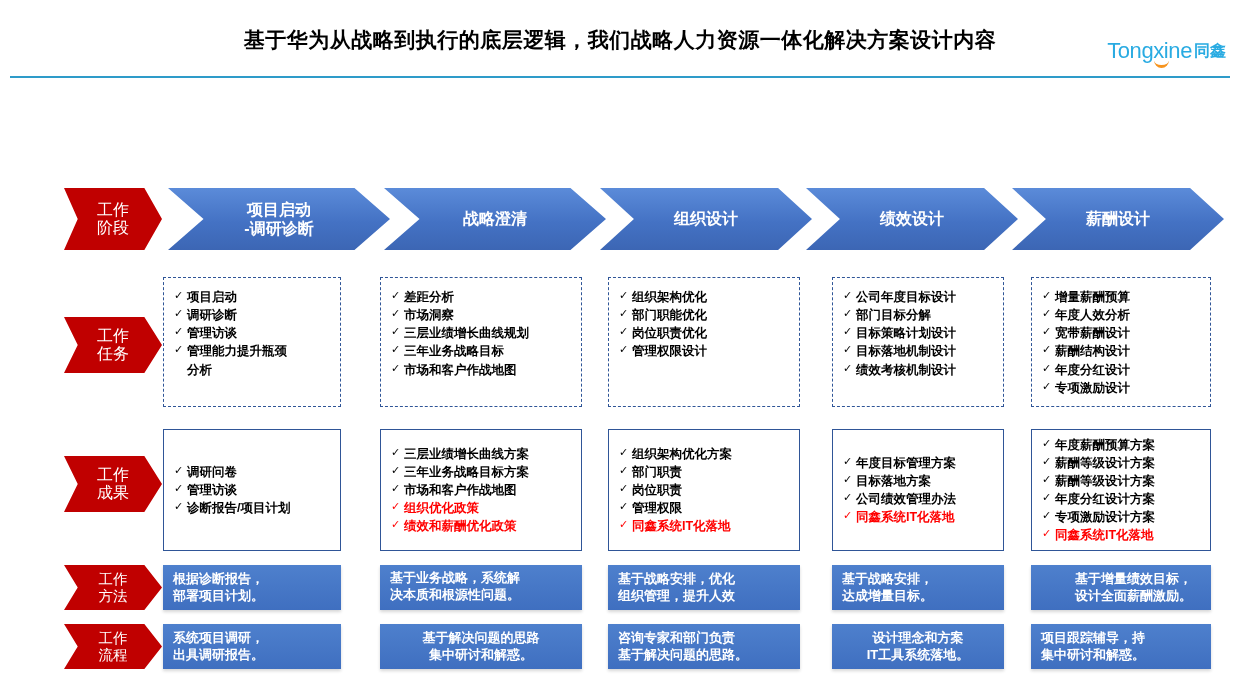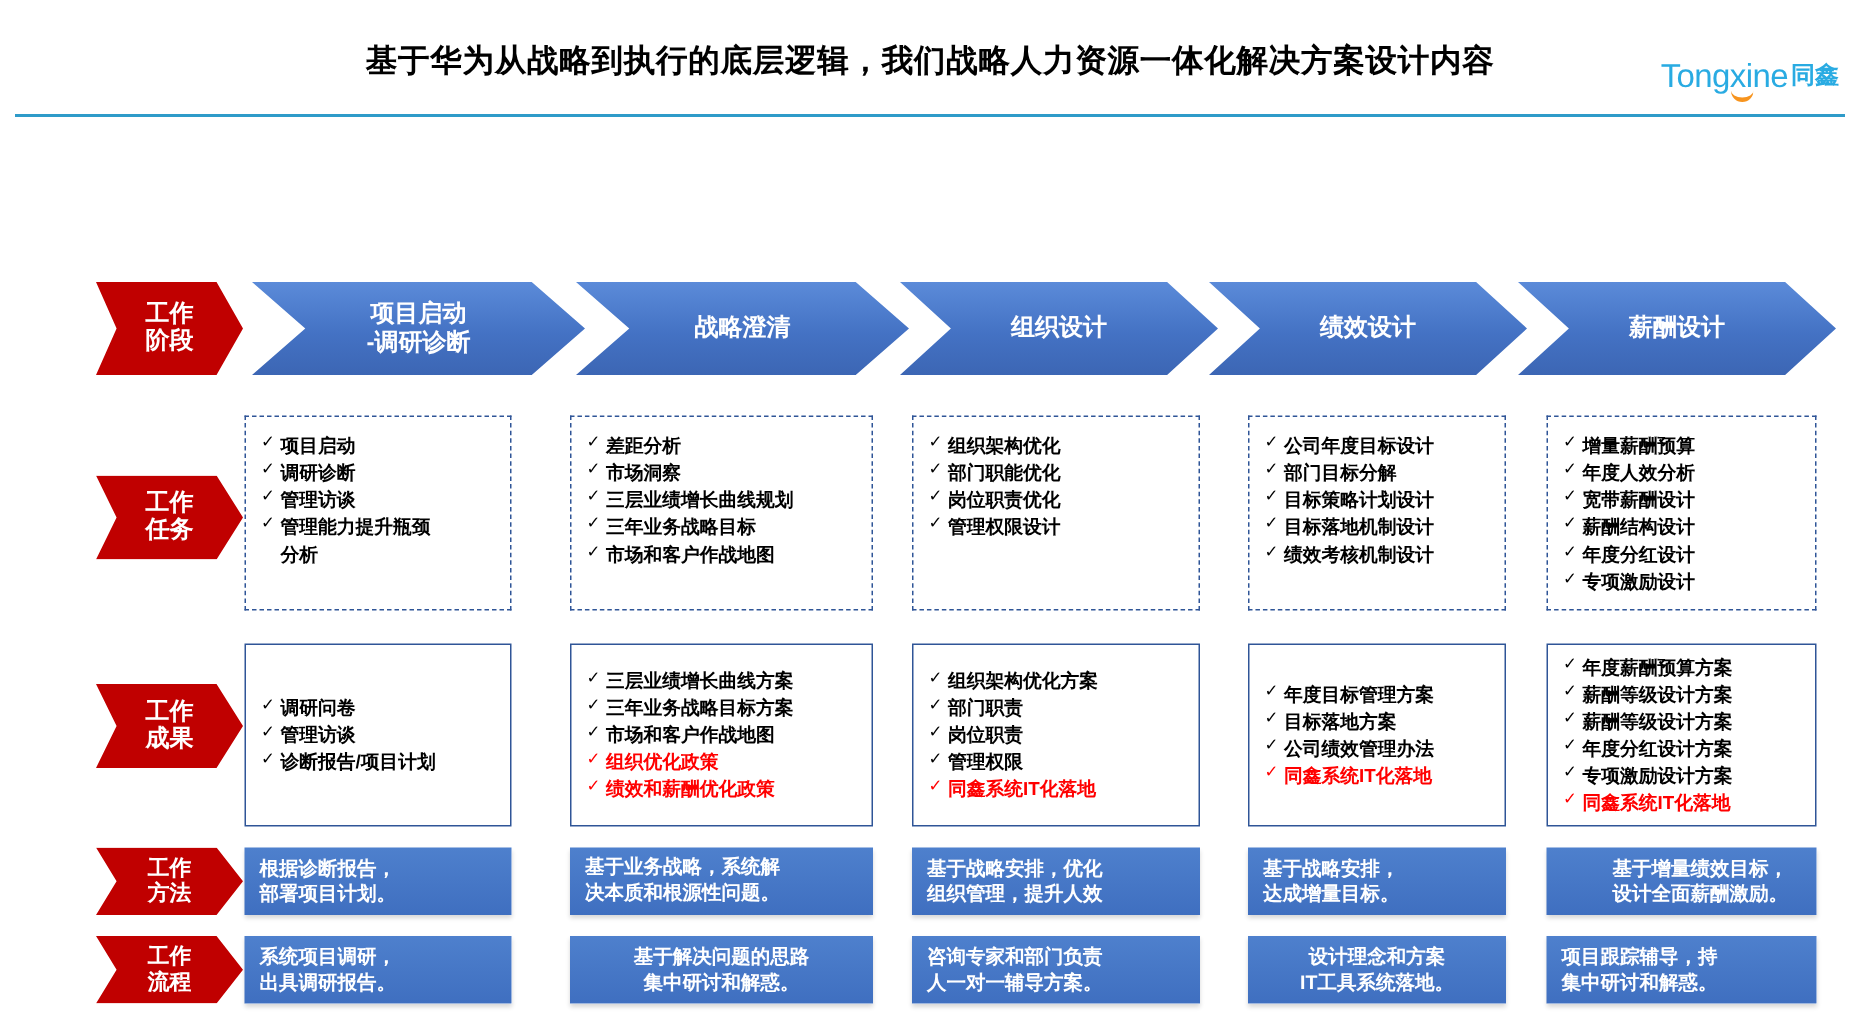--- a/index.html
+++ b/index.html
@@ -55,21 +55,21 @@
   }
 
   
   .board { position: relative; width: 1240px; height: 595px; }
 
   
   .rowlabel {
     position: absolute;
     background: #C00000;
     color: #ffffff;
-    font-weight: bold;
+    font-weight: normal;
     display: flex; flex-direction: column;
     align-items: center; justify-content: center;
     text-align: center;
     line-height: 1.12;
     clip-path: polygon(0 0, 82% 0, 100% 50%, 82% 100%, 0 100%, 14% 50%);
     z-index: 5;
   }
   .rowlabel span { display: block; }
 
   
@@ -409,19 +409,19 @@
   <div class="cell lft" style="left:832px; top:481px; width:172px; height:45px;">基于战略安排，
 达成增量目标。</div>
   <div class="cell lft" style="left:1031px; top:481px; width:180px; height:45px;padding-left:44px;">基于增量绩效目标，
 设计全面薪酬激励。</div>
 
   <div class="cell lft" style="left:163px; top:540px; width:178px; height:45px;">系统项目调研，
 出具调研报告。</div>
   <div class="cell" style="left:380px; top:540px; width:202px; height:45px;">基于解决问题的思路
 集中研讨和解惑。</div>
   <div class="cell lft" style="left:608px; top:540px; width:192px; height:45px;">咨询专家和部门负责
-人一对一辅导方案。</div>
+基于解决问题的思路。</div>
   <div class="cell" style="left:832px; top:540px; width:172px; height:45px;">设计理念和方案
 IT工具系统落地。</div>
   <div class="cell lft" style="left:1031px; top:540px; width:180px; height:45px;">项目跟踪辅导，持
 集中研讨和解惑。</div>
 
 </div>
 
 </body></html>

